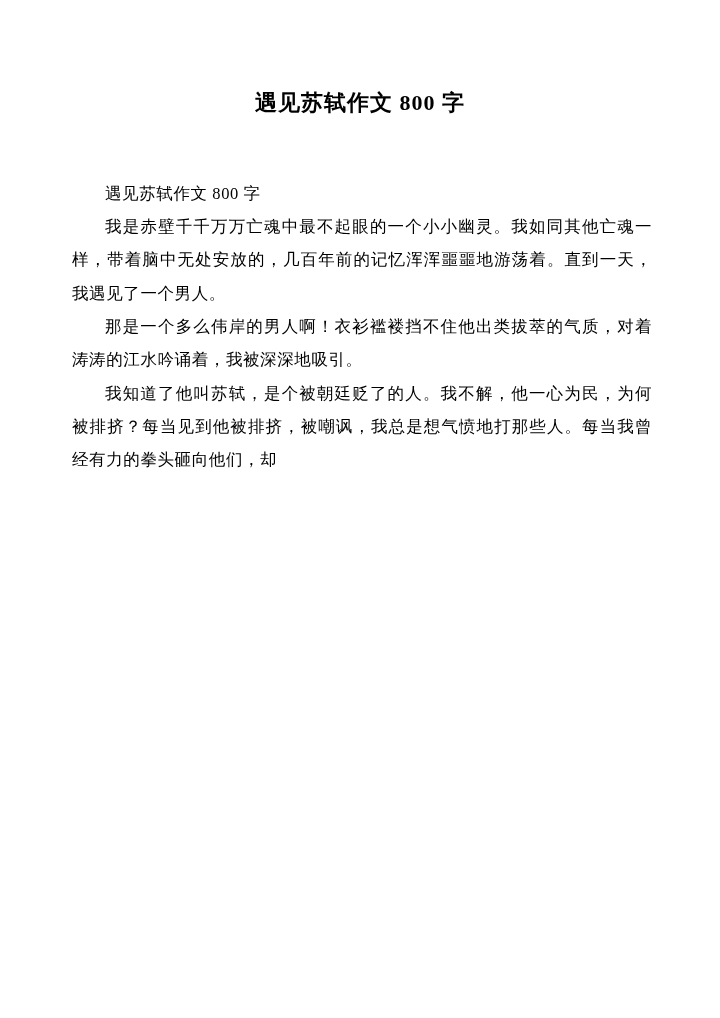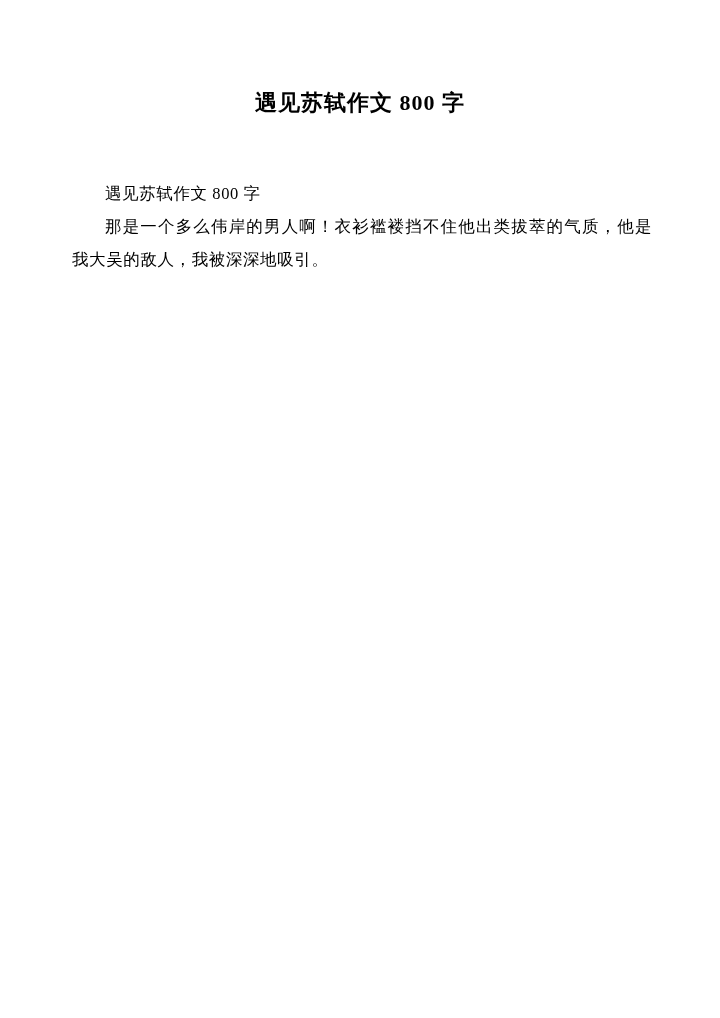--- a/index.html
+++ b/index.html
@@ -51,16 +51,18 @@
 </style>
 </head>
 <body>
 
 <div class="page">
 
   <h1 class="doc-title">遇见苏轼作文 800 字</h1>
 
   <div class="body-wrap">
     <p class="para">遇见苏轼作文 800 字</p>
-    <p class="para">那是一个多么伟岸的男人啊！衣衫褴褛挡不住他出类拔萃的气质，他是我大吴的敌人，我被深深地吸引。</p>
+    <p class="para">我是赤壁千千万万亡魂中最不起眼的一个小小幽灵。我如同其他亡魂一样，带着脑中无处安放的，几百年前的记忆浑浑噩噩地游荡着。直到一天，我遇见了一个男人。</p>
+    <p class="para">那是一个多么伟岸的男人啊！衣衫褴褛挡不住他出类拔萃的气质，对着涛涛的江水吟诵着，我被深深地吸引。</p>
+    <p class="para">我知道了他叫苏轼，是个被朝廷贬了的人。我不解，他一心为民，为何被排挤？每当见到他被排挤，被嘲讽，我总是想气愤地打那些人。每当我曾经有力的拳头砸向他们，却</p>
   </div>
 
 </div>
 
 </body></html>

